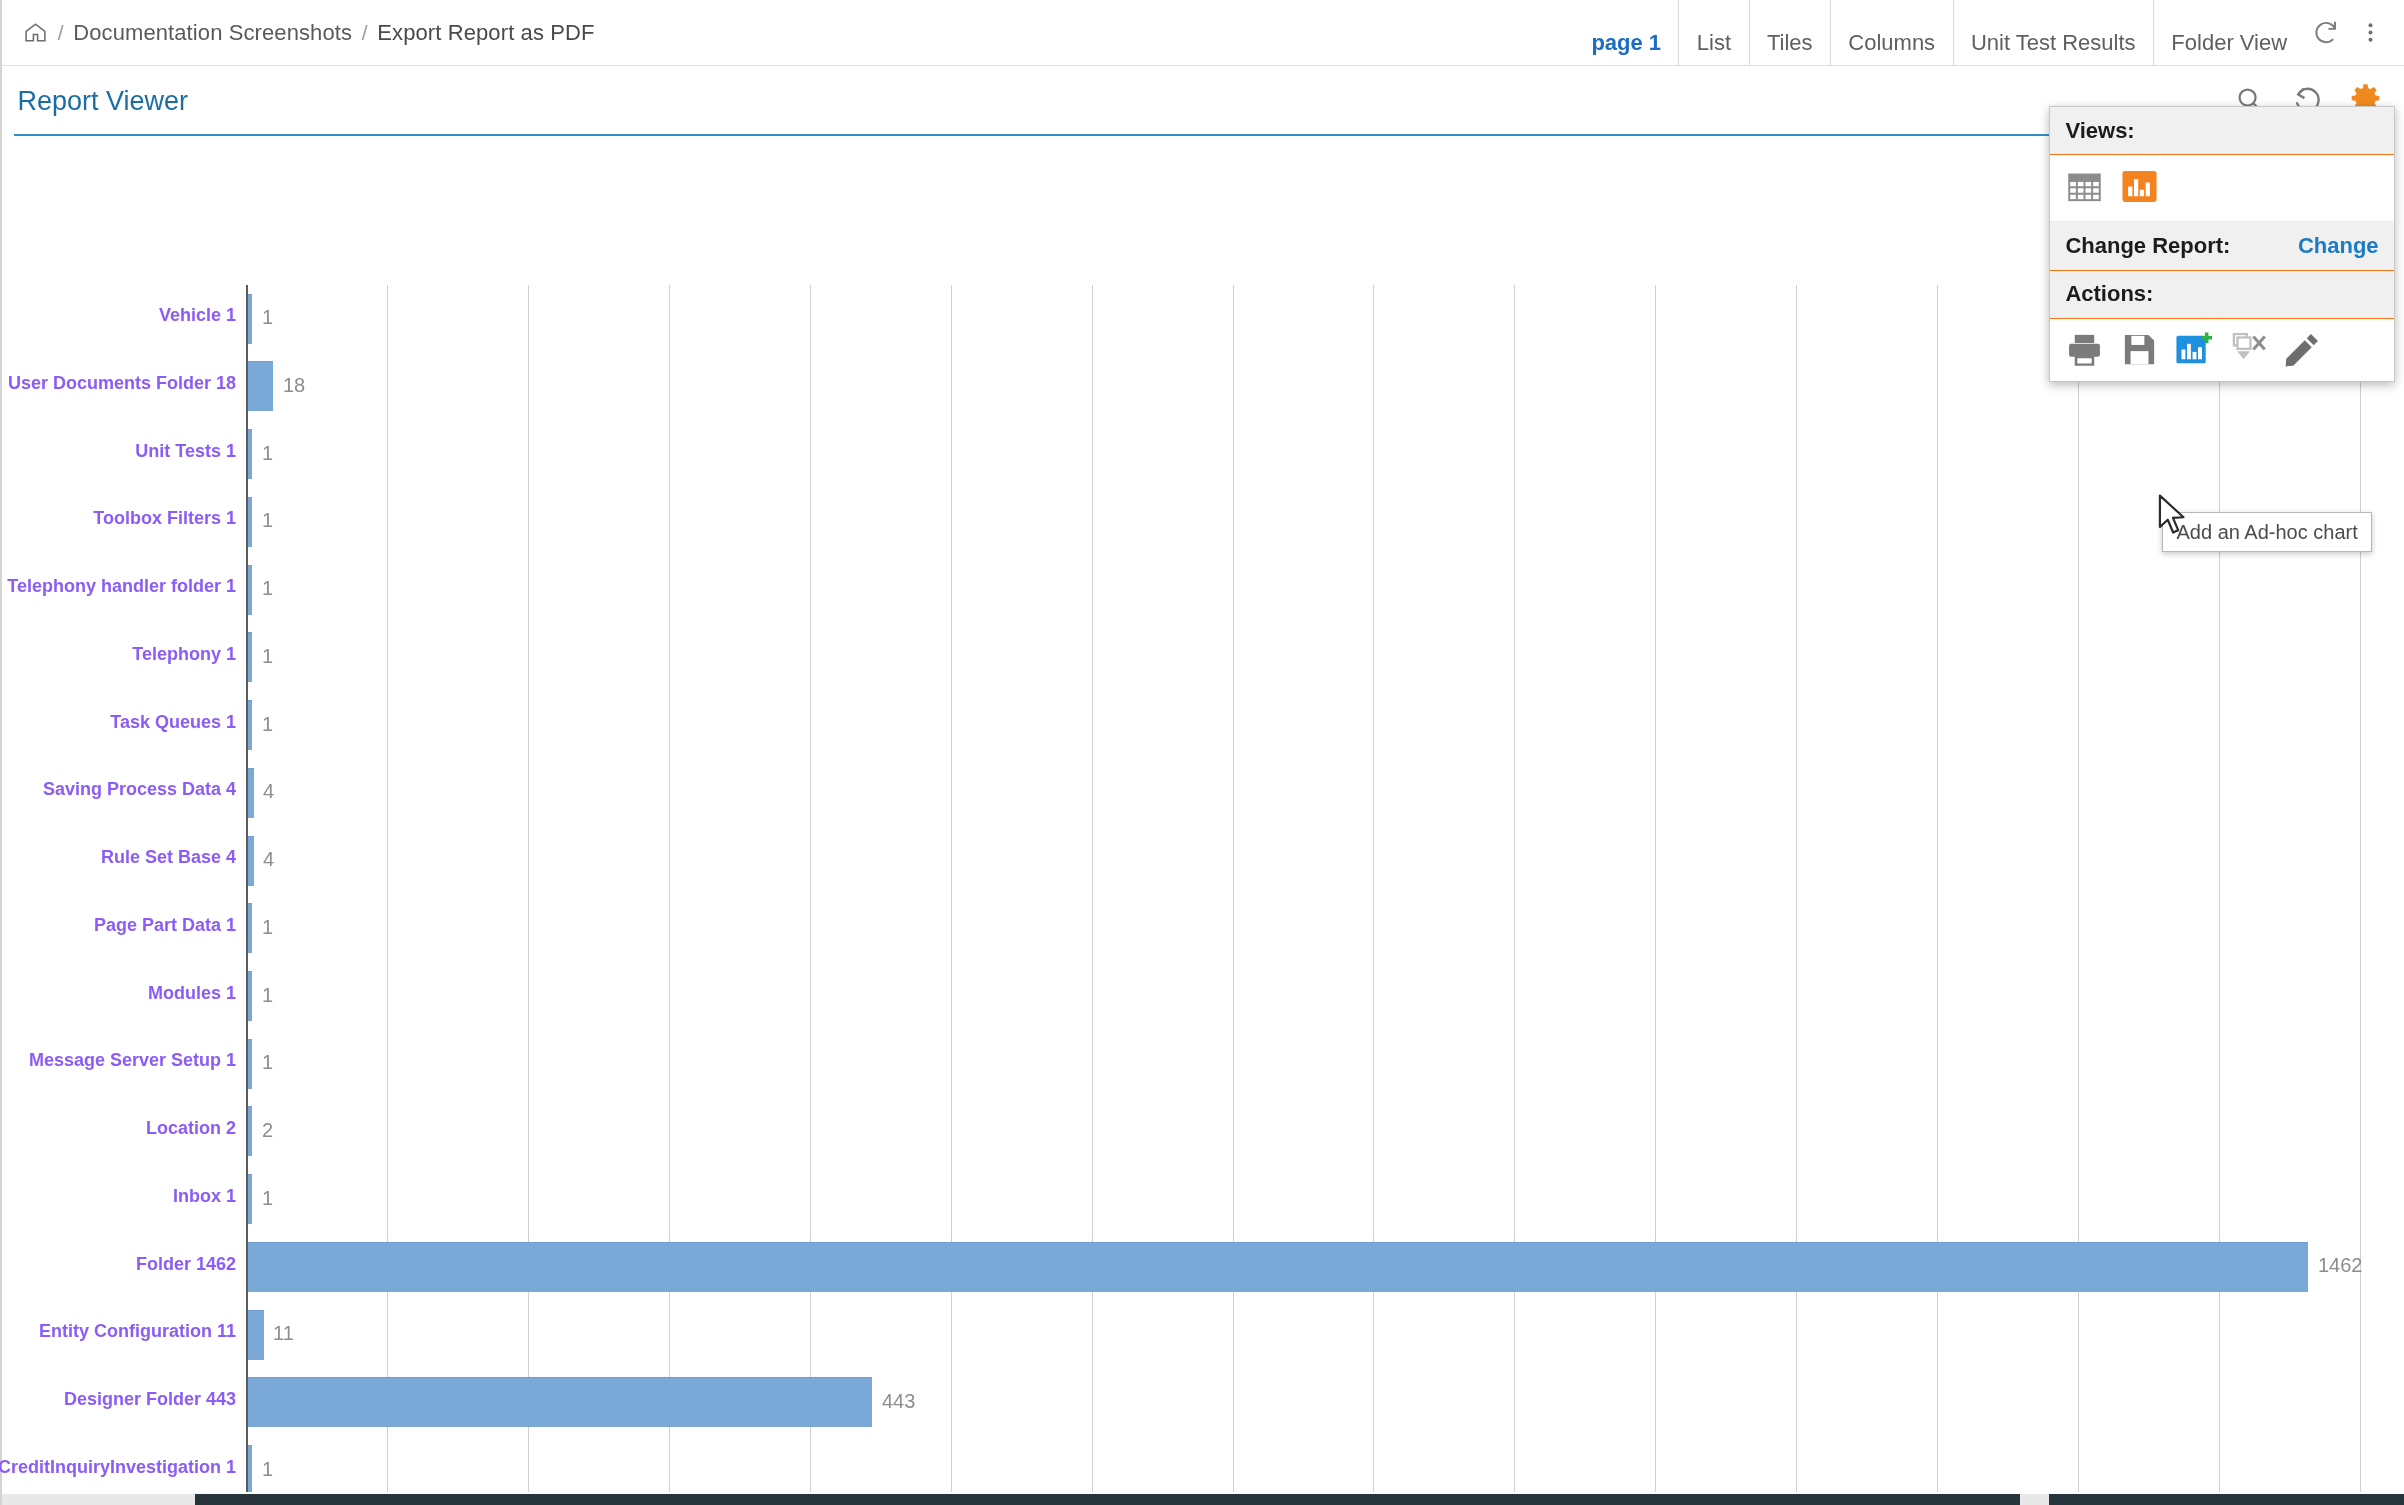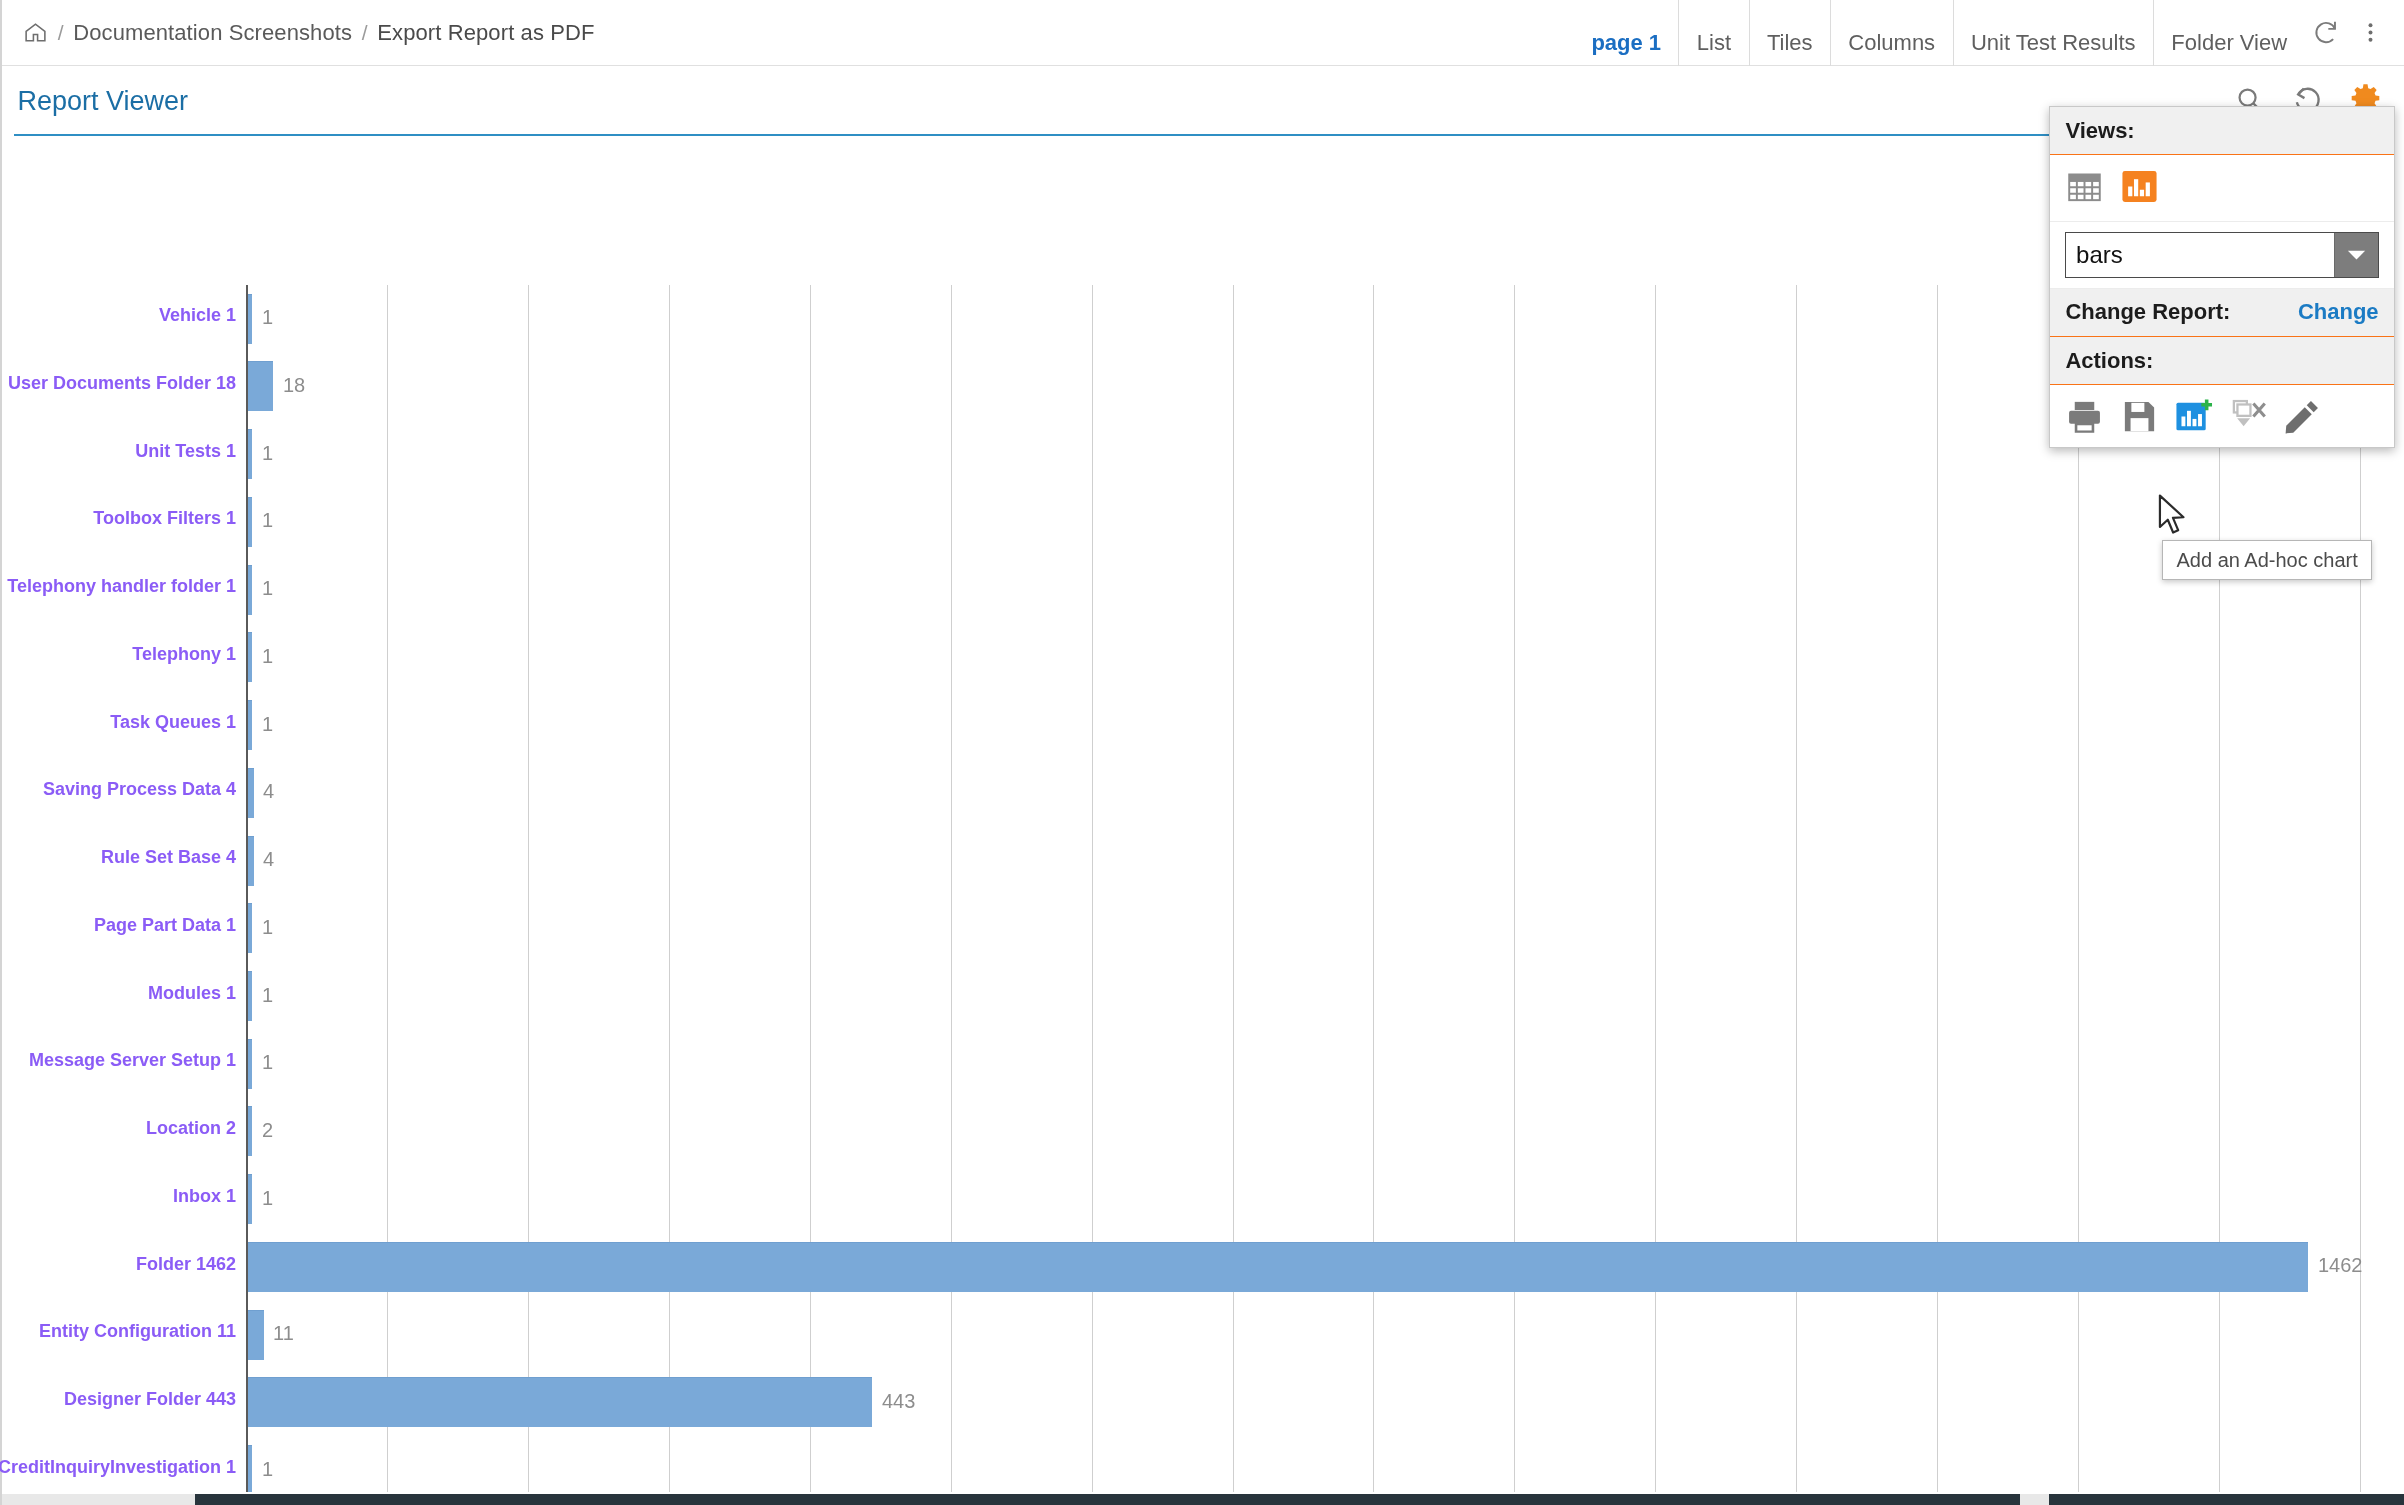--- a/index.html
+++ b/index.html
@@ -145,21 +145,21 @@
   .change-link {
     margin-left: auto; font-size: 22px; color: #1b7bc4; font-weight: bold;
     cursor: pointer;
   }
   .report-name { font-size: 22px; color: #1e1e1e; }
   .actions-row { display: flex; align-items: center; gap: 15.4px; padding: 11.6px 15.4px; background: #fff; }
   .act { position: relative; display: flex; align-items: center; justify-content: center; cursor: pointer; }
 
   
   .tooltip {
-    position: absolute; left: 2160px; top: 540px;
+    position: absolute; left: 2160px; top: 512px;
     background: #fff; border: 1px solid #b6b6b6;
     box-shadow: 0 1.9px 5.8px rgba(0,0,0,.22);
     padding: 7.7px 13.5px;
     font-size: 20px; color: #4b4b4b;
     white-space: nowrap; z-index: 60;
   }
   .cursor {
     position: absolute; left: 2154px; top: 494px; z-index: 70;
     pointer-events: none;
   }
@@ -362,30 +362,20 @@
           <g fill="#ffffff">
             <rect x="5" y="12" width="2.6" height="6"></rect>
             <rect x="8.6" y="7.5" width="2.6" height="10.5"></rect>
             <rect x="12.2" y="14" width="2.6" height="4"></rect>
             <rect x="15.8" y="9.5" width="2.6" height="8.5"></rect>
           </g>
         </svg>
       </span>
     </div>
 
-    <div class="panel-body tight">
-      <div class="select-box">
-        <span class="select-val">bars</span>
-        <span class="select-arrow">
-          <svg width="23" height="15.4" viewBox="0 0 24 16">
-              <path d="M3 4 L21 4 L12 13 Z" fill="#ffffff"></path>
-            </svg>
-        </span>
-      </div>
-    </div>
 
     <div class="panel-head">
       <span>Change Report:</span>
       <span class="change-link">Change</span>
     </div>
 
     <div class="panel-head">
       <span>Actions:</span>
     </div>
     <div class="actions-row">

